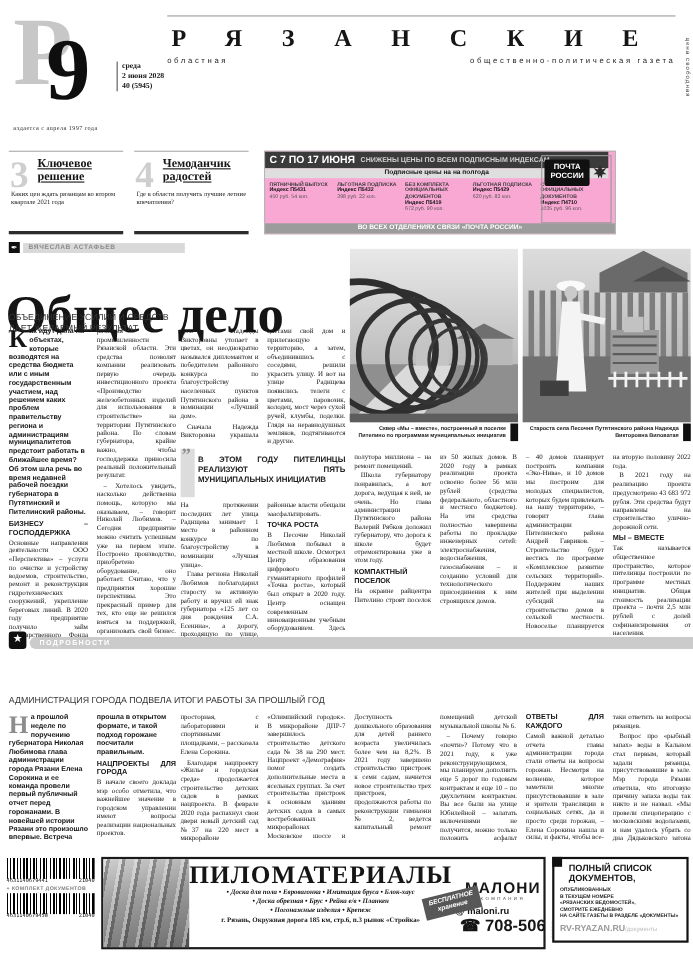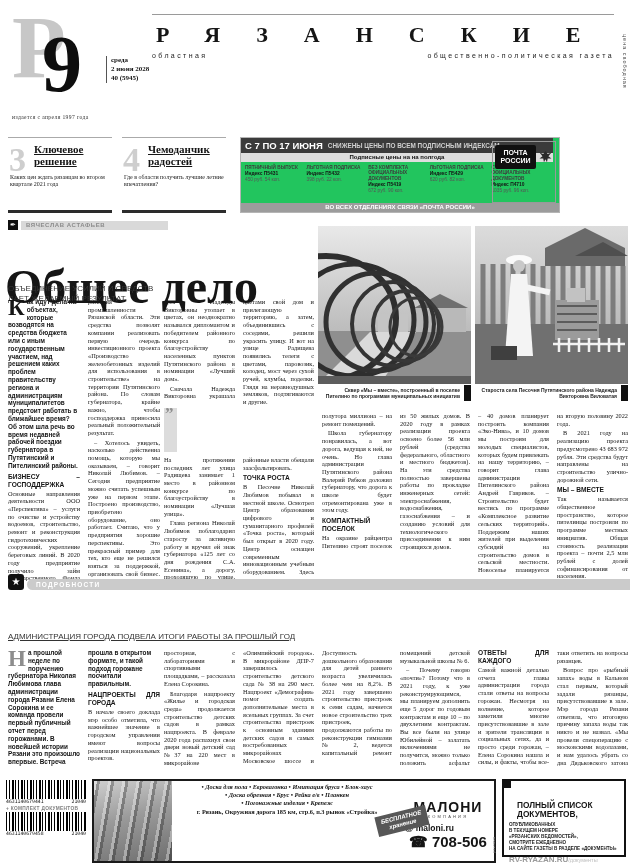--- a/index.html
+++ b/index.html
@@ -25,21 +25,21 @@
 
   
   .teaser{position:absolute;top:137px;width:104px;height:76px;border-top:1px solid #aaa;
           border-bottom:3px solid #2c2c2c;padding-top:3px;box-sizing:border-box;}
   .teaser .num{position:absolute;left:1px;top:5px;font:bold 34px/34px "Liberation Serif",serif;color:#cecece;}
   .teaser h3{margin:2px 0 0 26px;font:bold 11px/12px "Liberation Serif",serif;text-decoration:underline;}
   .teaser .tx{margin:7px 0 0 2px;font:6px/7.4px "Liberation Serif",serif;color:#222;}
 
   
   .postal{position:absolute;left:240px;top:137px;width:320px;height:76px;border:1px solid #b5b5b5;
-          background:#22c55e;box-sizing:border-box;}
+          background:#f9a8d4;box-sizing:border-box;}
   .p-head{display:flex;align-items:center;height:15px;background:#3b3b3b;color:#fff;padding:0 4px;width:312px;box-sizing:border-box;}
   .p-head b{font:bold 9.5px "Liberation Sans",sans-serif;margin-right:5px;white-space:nowrap;}
   .p-head span{font:bold 6.4px "Liberation Sans",sans-serif;color:#cfcfcf;white-space:nowrap;}
   .p-sub{width:312px;height:9px;background:#dedede;text-align:center;
          font:bold 6px/9px "Liberation Sans",sans-serif;}
   .p-body{display:flex;gap:4px;padding:3px 4px;width:312px;box-sizing:border-box;}
   .p-col{flex:1;font-family:"Liberation Sans",sans-serif;}
   .p-col .l{font:bold 4.7px/5.4px "Liberation Sans",sans-serif;color:#3c3c3c;}
   .p-col .i{font:bold 4.9px/6px "Liberation Sans",sans-serif;margin-top:1px;}
   .p-col .pr{font:4.8px/5.6px "Liberation Sans",sans-serif;color:#555;}
@@ -89,21 +89,21 @@
   .kick{position:absolute;left:0;top:577px;width:630px;height:14px;}
   .kickicon{position:absolute;left:8px;top:-3px;width:16px;height:16px;background:#101010;border-radius:3px;
             color:#fff;font:10px/16px "DejaVu Sans",sans-serif;text-align:center;}
   .kickbar{position:absolute;left:27px;top:2px;right:0;height:11px;background:#cbcbcb;
            border-radius:6px 0 0 6px;color:#fff;font:bold 6.5px/11px "Liberation Sans",sans-serif;
            padding-left:9px;letter-spacing:1.2px;}
 
   
   .art2{position:absolute;left:0;top:593px;width:630px;height:184px;}
   .h2a{position:absolute;left:8px;top:5px;font:bold 29px/30px "Liberation Sans",sans-serif;}
-  .sub2{position:absolute;left:8px;top:39px;font:8px "Liberation Sans",sans-serif;color:#333;text-decoration:underline;}
+  .sub2{position:absolute;left:8px;top:39px;font:8px "Liberation Sans",sans-serif;color:#333;}
   #g1{left:8px;top:56px;width:152px;height:122px;}
   #g2{left:164px;top:56px;width:150px;height:122px;}
   #g3{left:322px;top:56px;width:148px;height:122px;}
   #g4{left:478px;top:56px;width:150px;height:122px;}
 
   
   .bc{position:absolute;left:6px;top:780px;width:80px;}
   .bars{height:19px;background:repeating-linear-gradient(90deg,#000 0 1px,#fff 1px 3px,#000 3px 4px,
         #fff 4px 6px,#000 6px 8px,#fff 8px 9px);}
   .bcnum{display:flex;justify-content:space-between;font:4.8px/6px "DejaVu Sans Mono",monospace;color:#111;}
@@ -120,21 +120,21 @@
   .lright{width:92px;flex:none;position:relative;padding:2px 3px;box-sizing:border-box;}
   .stamp{position:absolute;left:-26px;top:30px;transform:rotate(-14deg);background:#575757;color:#fff;
          font:bold italic 6px/7px "Liberation Sans",sans-serif;padding:3px 5px;text-align:center;width:42px;}
   .brand{font:bold 14px/14px "Liberation Sans",sans-serif;text-align:center;margin-top:17px;letter-spacing:1px;}
   .brandsub{font:4px/5px "Liberation Sans",sans-serif;text-align:center;letter-spacing:2.2px;color:#444;}
   .site{font:bold 8.5px/11px "Liberation Sans",sans-serif;margin-top:4px;}
   .phone{font:bold 15px/16px "Liberation Sans",sans-serif;text-align:center;}
   .admark{position:absolute;right:-2px;bottom:24px;font:4px "Liberation Sans",sans-serif;color:#999;
           transform:rotate(-90deg);transform-origin:right bottom;}
   .docs{position:absolute;left:502px;top:779px;width:124px;height:78px;border:2px solid #111;
-        box-sizing:border-box;padding:20px 5px;background:#fff;}
+        box-sizing:border-box;padding:4px 5px;background:#fff;}
   .docscorner{position:absolute;left:-2px;top:-2px;width:9px;height:9px;background:#111;color:#fff;
               font:bold 6px/9px "Liberation Sans",sans-serif;text-align:center;}
   .docstitle{font:bold 8.3px/9.3px "Liberation Sans",sans-serif;margin-left:8px;}
   .docsnote{font:bold 4.6px/6px "Liberation Sans",sans-serif;color:#222;margin-top:2px;white-space:pre-line;}
   .docsurl{font:bold 8px/9px "Liberation Sans",sans-serif;color:#9a9a9a;margin-top:3px;}
   .docsurl .sfx{font:5.5px "Liberation Sans",sans-serif;color:#bdbdbd;font-weight:normal;}
 </style>
 </head>
 <body>
 
@@ -287,20 +287,21 @@
 
     </div>
 
     <div id="gB" class="colgroup b">
       <p class="ni">Дом Надежды Викторовны утопает в цветах, он неоднократно назывался дипломантом и победителем районного конкурса по благоустройству населенных пунктов Путятинского района в номинации «Лучший дом».</p>
       <p>Сначала Надежда Викторовна украшала цветами свой дом и прилегающую территорию, а затем, объединившись с соседями, решили украсить улицу. И вот на улице Радищева появились телеги с цветами, паровозик, колодец, мост через сухой ручей, клумбы, поделки. Глядя на неравнодушных земляков, подтягиваются и другие.</p>
       <div class="pq">
         <div class="pqbar">
             <span>”</span>
           </div>
+        <div class="pqt">В ЭТОМ ГОДУ ПИТЕЛИНЦЫ РЕАЛИЗУЮТ ПЯТЬ МУНИЦИПАЛЬНЫХ ИНИЦИАТИВ</div>
       </div>
       <p class="ni">На протяжении последних лет улица Радищева занимает 1 место в районном конкурсе по благоустройству в номинации «Лучшая улица».</p>
       <p>Глава региона Николай Любимов поблагодарил старосту за активную работу и вручил ей знак губернатора «125 лет со дня рождения С.А. Есенина», а дорогу, проходящую по улице, районные власти обещали заасфальтировать.</p>
       <div class="sh">ТОЧКА РОСТА</div>
       <p class="ni">В Песочне Николай Любимов побывал в местной школе. Осмотрел Центр образования цифрового и гуманитарного профилей «Точка роста», который был открыт в 2020 году. Центр оснащен современным инновационным учебным оборудованием. Здесь занимаются 77 ребят. На закупку оборудования было затрачено более миллиона рублей, а около</p>
     </div>
 
     <div id="gC" class="colgroup b">
       <p class="ni">полутора миллиона – на ремонт помещений.</p>
       <p>Школа губернатору понравилась, а вот дорога, ведущая к ней, не очень. Но глава администрации Путятинского района Валерий Рябков доложил губернатору, что дорога к школе будет отремонтирована уже в этом году.</p>
@@ -357,20 +358,21 @@
     <div class="bars"></div>
     <div class="bcnum">
       <span>4631140679458</span>
       <span>21040</span>
     </div>
   </div>
 
   <div class="lumber">
     <div class="wood"></div>
     <div class="lmid">
+      <div class="ltitle">ПИЛОМАТЕРИАЛЫ</div>
       <div class="lline">• Доска для пола • Евровагонка • Имитация бруса • Блок-хаус</div>
       <div class="lline">• Доска обрезная • Брус • Рейка е/в • Планкен</div>
       <div class="lline">• Погонажные изделия • Крепеж</div>
       <div class="laddr">г. Рязань, Окружная дорога 185 км, стр.6, п.3 рынок «Стройка»</div>
     </div>
     <div class="lright">
       <div class="stamp">БЕСПЛАТНОЕ хранение</div>
       <div class="brand">МАЛОНИ</div>
       <div class="brandsub">КОМПАНИЯ</div>
       <div class="site"><span>@</span> <span>maloni.ru</span></div>

